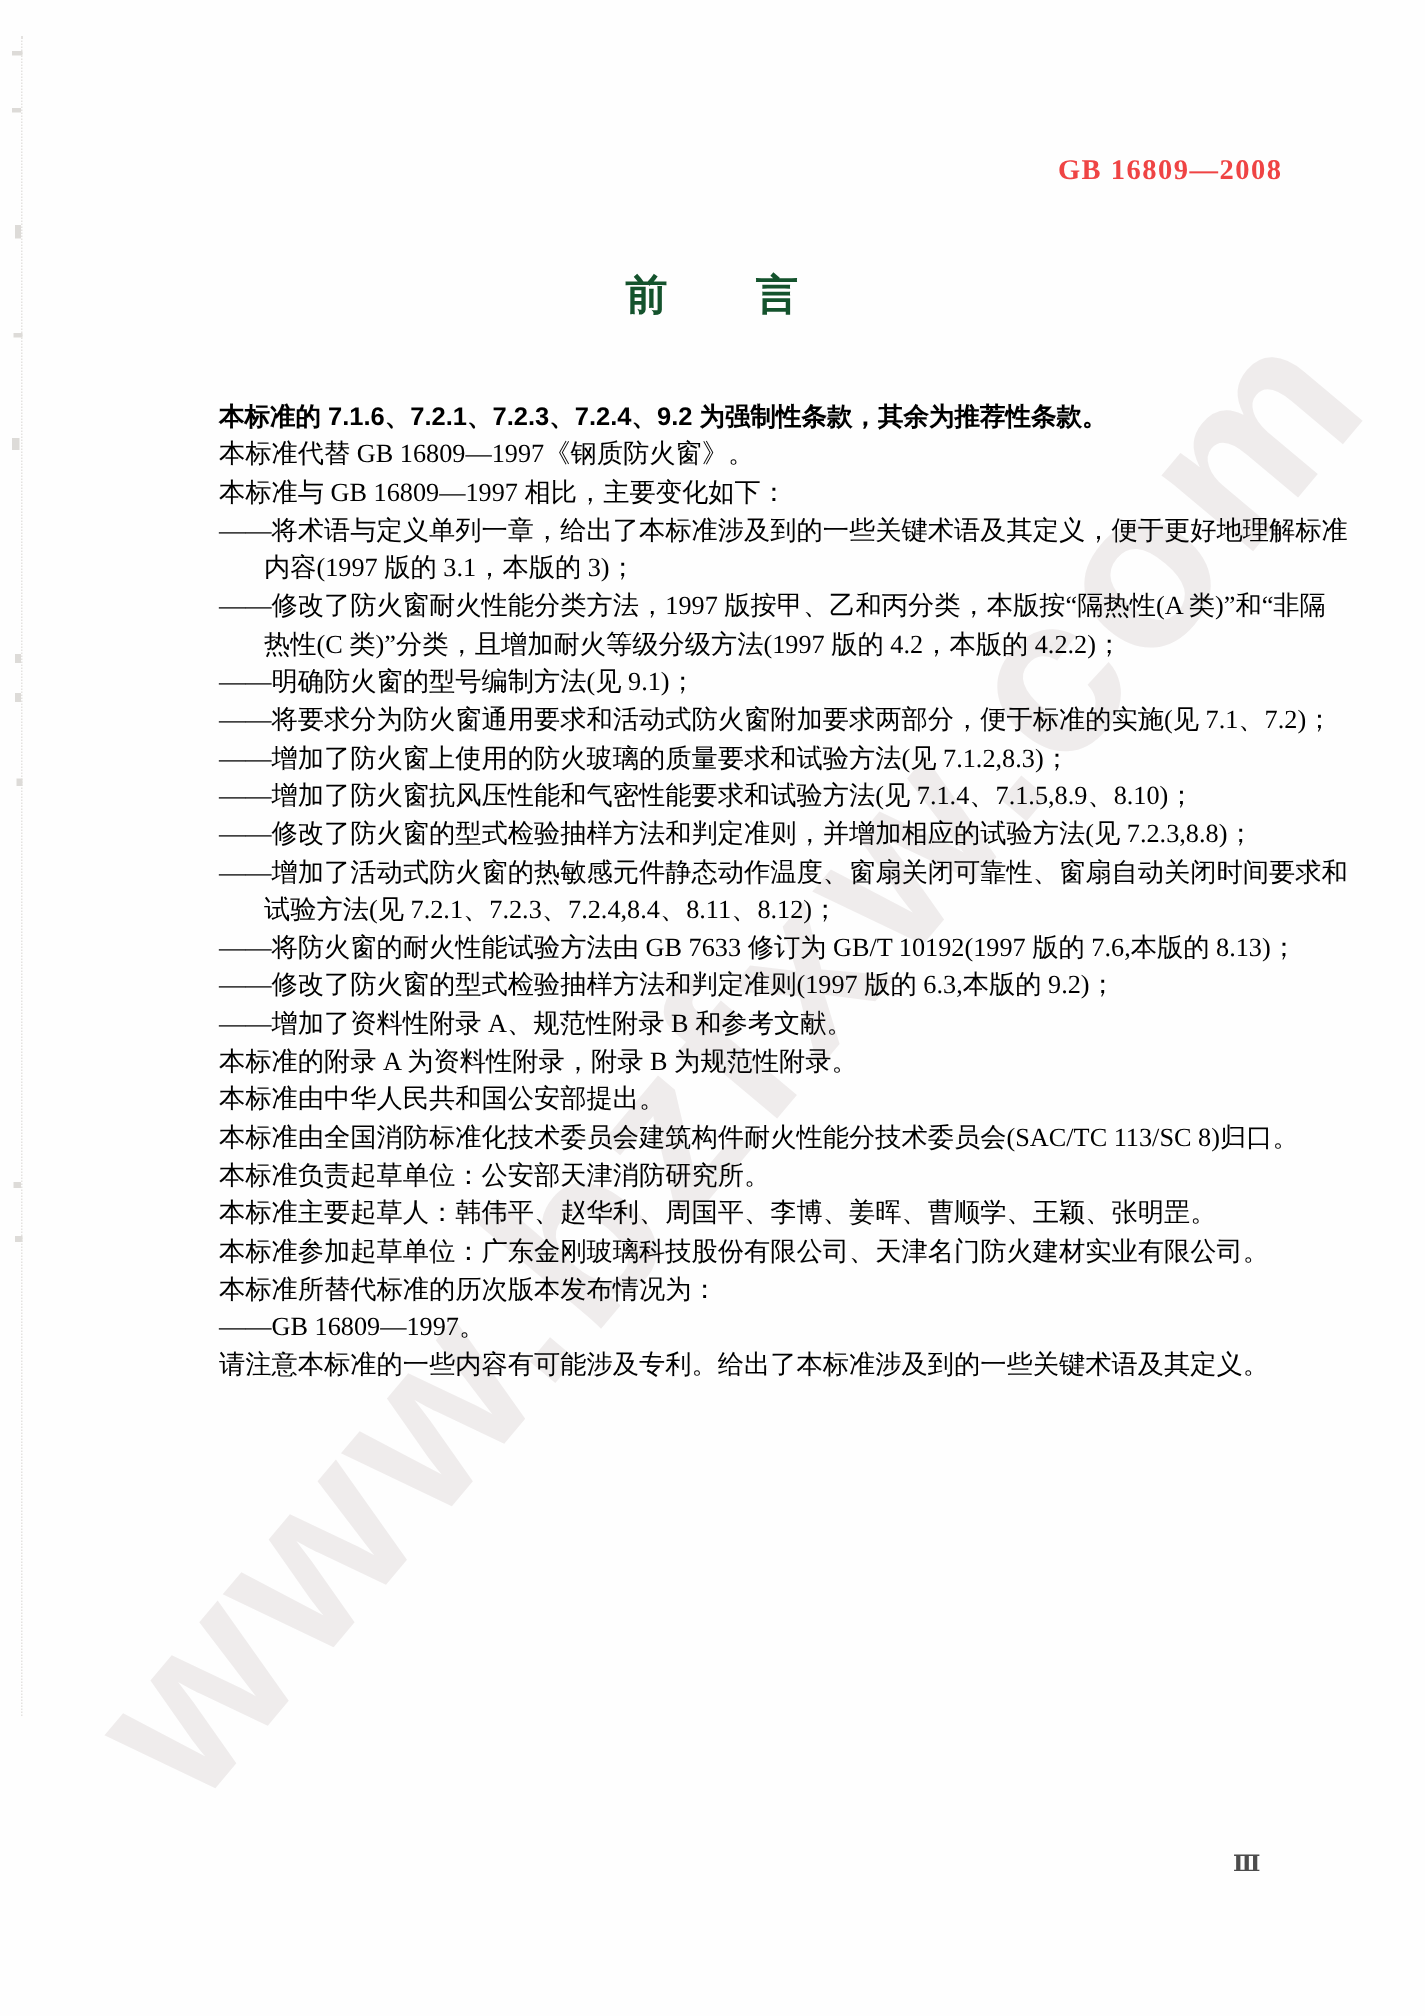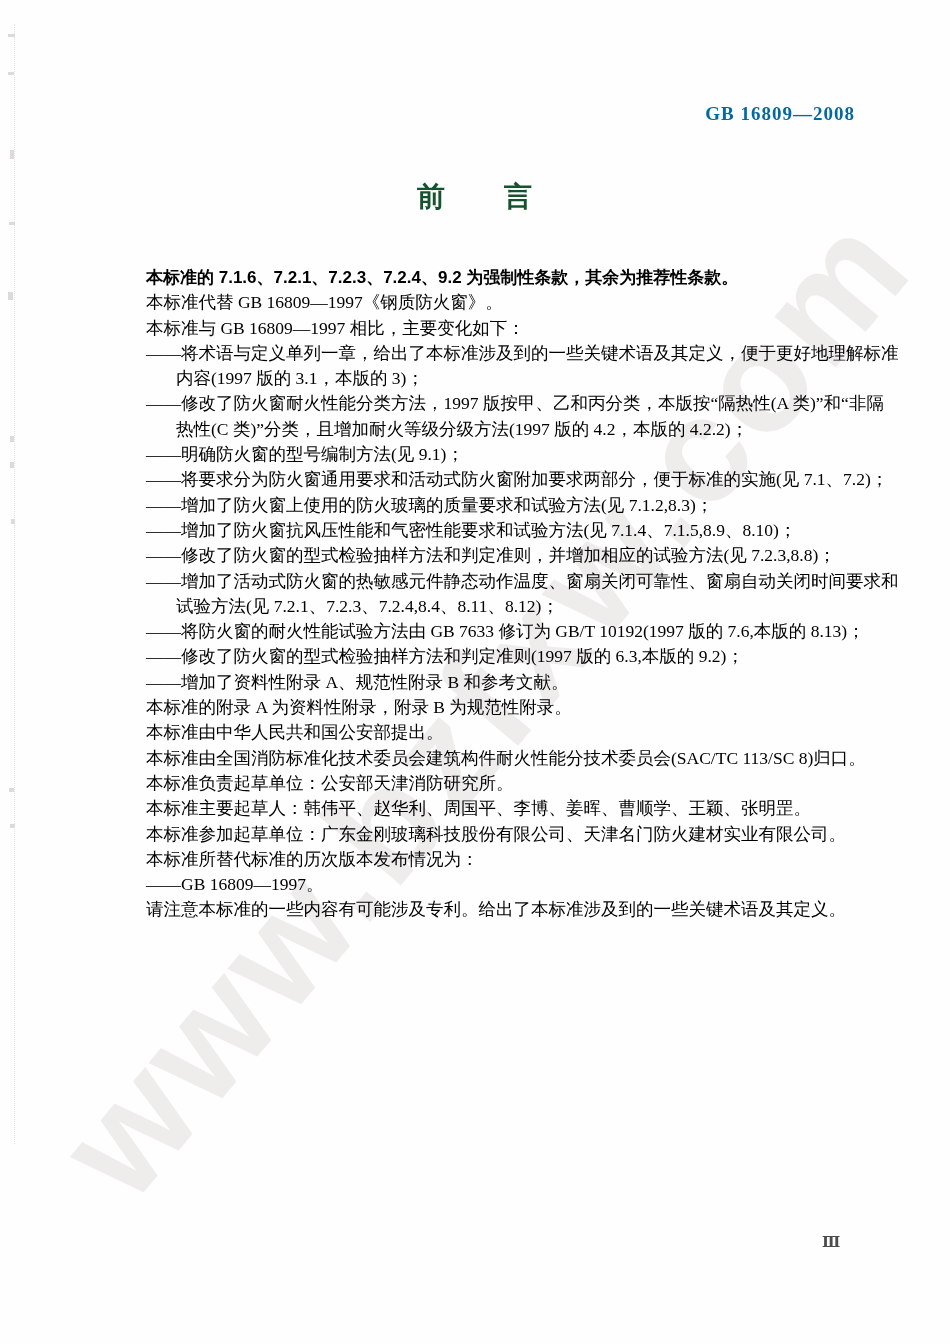--- a/index.html
+++ b/index.html
@@ -33,21 +33,21 @@
     user-select:none;
     pointer-events:none;
   }
 
   .doc-number{
     position:absolute;
     top:103px;right:95px;
     font-size:19px;
     font-weight:700;
     letter-spacing:1px;
-    color:#0369a1;
+    color:#ef4444;
   }
 
   .title{
     position:absolute;
     top:178px;left:0;width:100%;
     margin:0;
     text-align:center;
     font-size:28px;
     font-weight:700;
     letter-spacing:1px;

